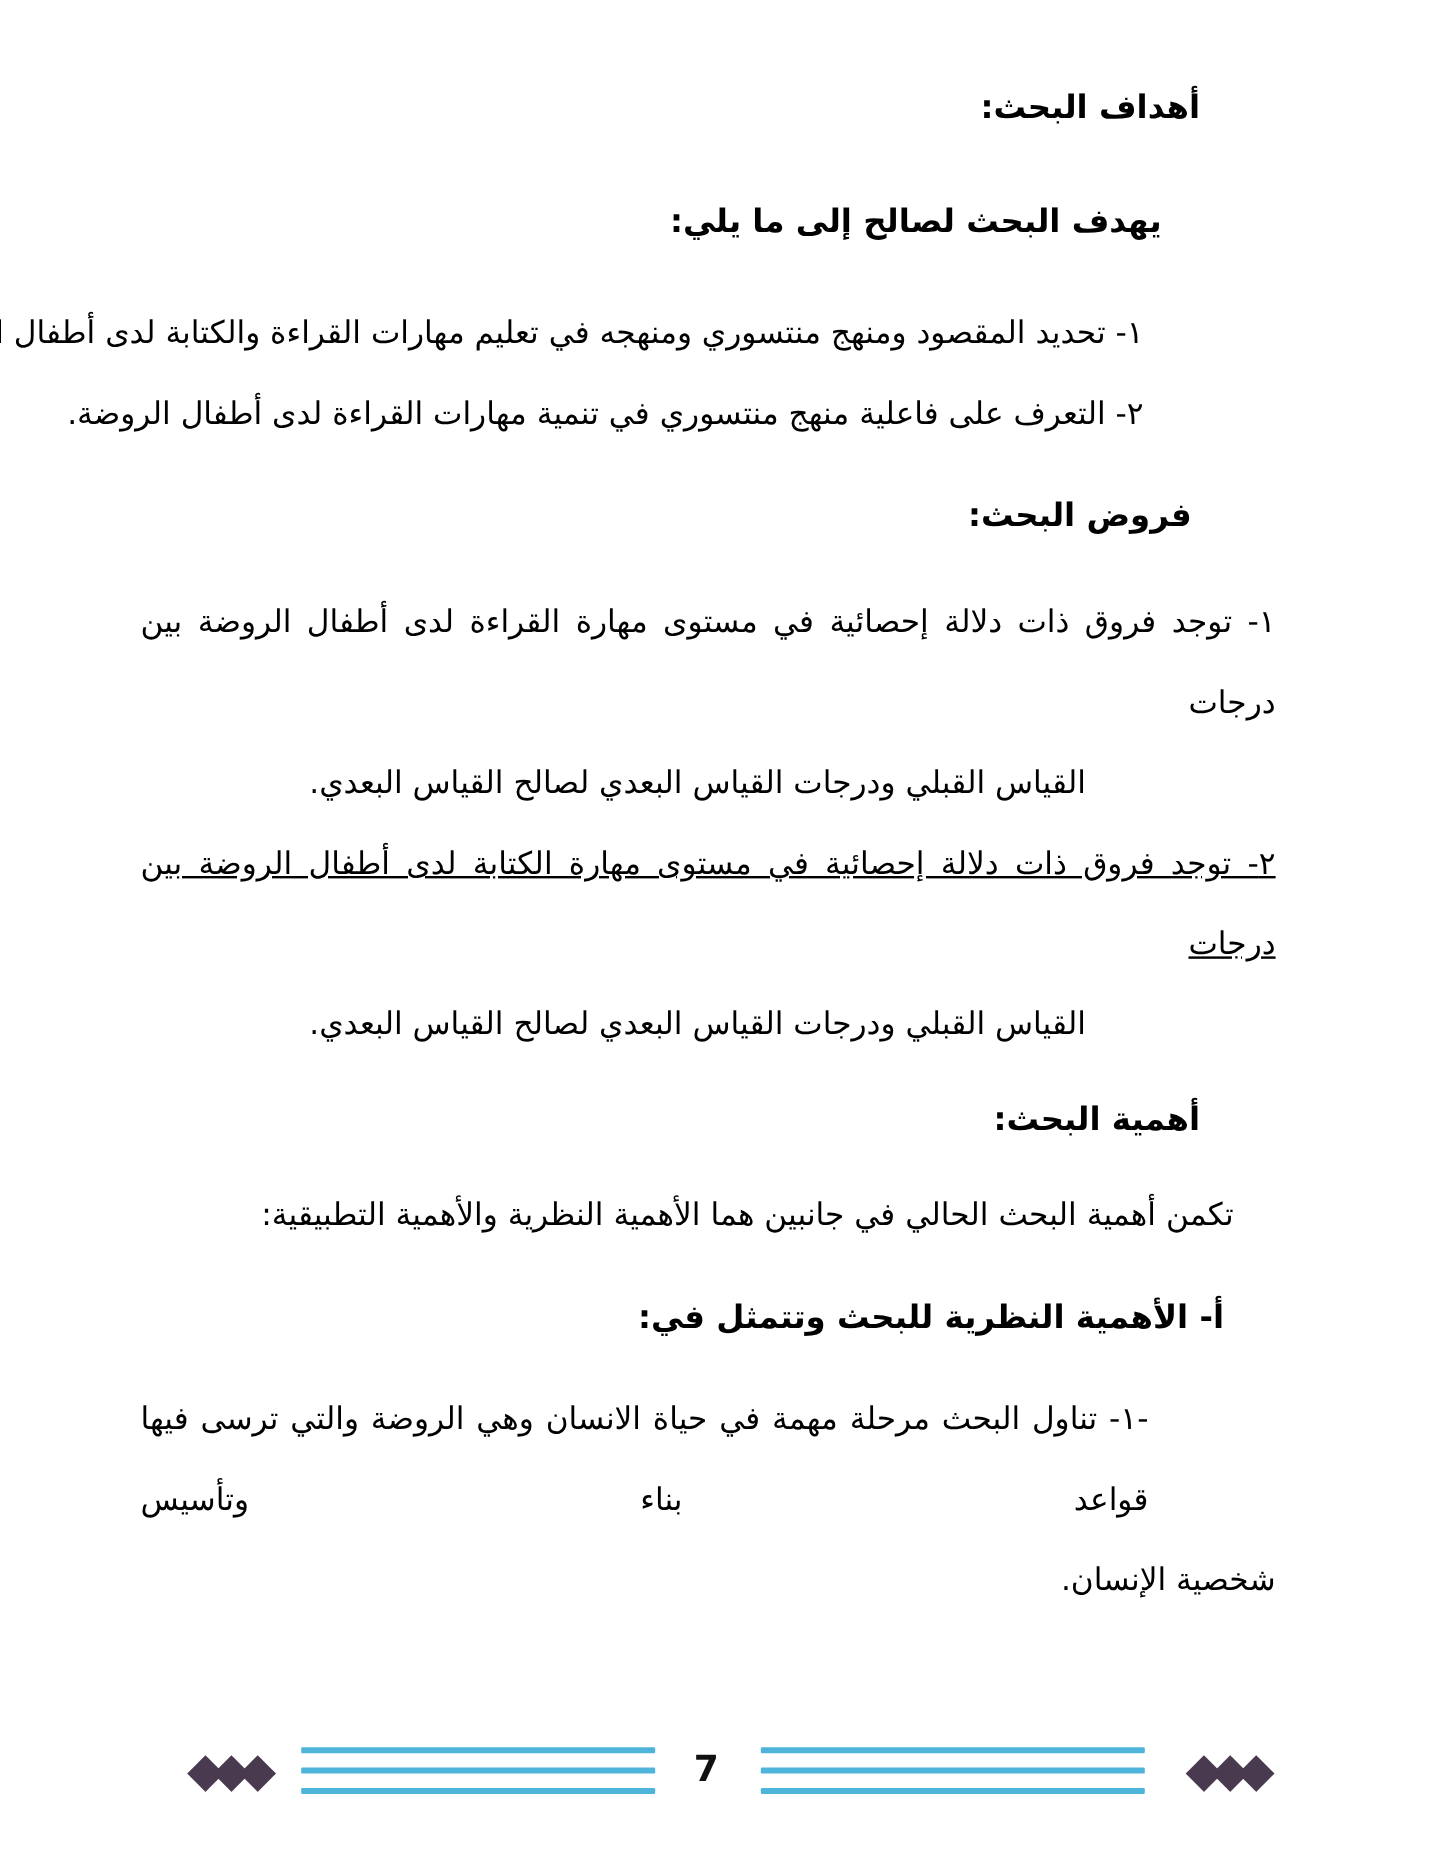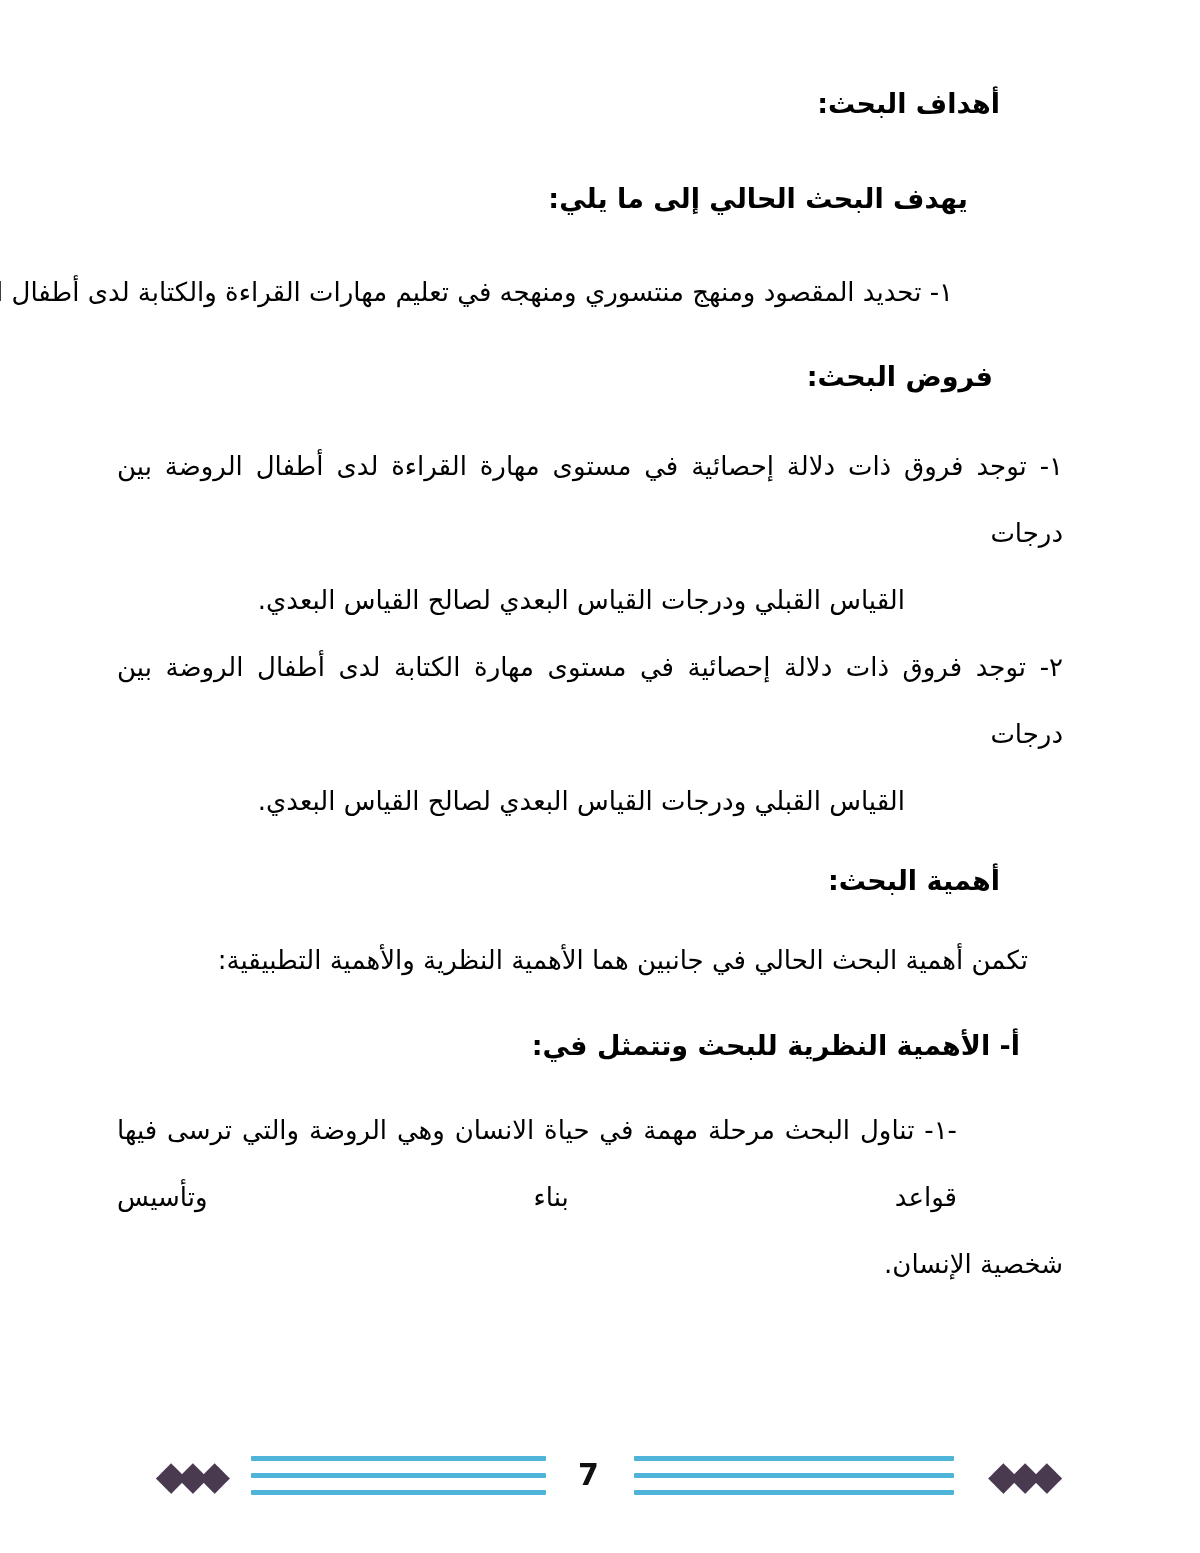--- a/index.html
+++ b/index.html
@@ -11,21 +11,21 @@
     overflow: hidden;
   }
   .page {
     position: relative;
     width: 1200px; height: 1553px;
     background: #ffffff;
   }
   .content {
     position: absolute;
     top: 0; right: 137px; left: 117px;
-    padding-top: 70px;
+    padding-top: 56px;
     direction: rtl;
     text-align: right;
   }
   .h {
     font-weight: 700;
     font-size: 27px;
     line-height: 67px;
     white-space: nowrap;
   }
   .t {
@@ -40,21 +40,21 @@
     text-align-last: justify;
   }
   
   .m-h1     { margin: 0 63px 0 0; }
   .m-intro  { margin: 28px 95px 0 0; }
   .m-obj1   { margin: 27px 110px 0 0; }
   .m-obj    { margin: 0 110px 0 0; }
   .m-h2     { margin: 17px 70px 0 0; }
   .m-hyp1   { margin: 23px 0 0 0; }
   .m-hypc   { margin: 0 158px 0 0; }
-  .m-hyp2   { margin: 0; }
+  .m-hyp2   { margin: 0; text-decoration: underline; }
   .m-h3     { margin: 12px 63px 0 0; }
   .m-intro2 { margin: 13px 35px 0 0; }
   .m-h4     { margin: 18px 43px 0 0; }
   .m-th1    { margin: 18px 106px 0 0; }
   .m-thc    { margin: 0; }
 
   .footer {
     position: absolute;
     top: 1446px; left: 0;
     width: 1200px; height: 58px;
@@ -93,23 +93,24 @@
   }
 </style>
 </head>
 <body>
 
 <div class="page">
   <div class="content">
 
     <div class="h m-h1">أهداف البحث:</div>
 
-    <div class="h m-intro">يهدف البحث الحالي إلى ما يلي:</div>
+    <div class="h m-intro">يهدف البحث لصالح إلى ما يلي:</div>
 
     <div class="t m-obj1">١- تحديد المقصود ومنهج منتسوري ومنهجه في تعليم مهارات القراءة والكتابة لدى أطفال الروضة.</div>
+    <div class="t m-obj">٢- التعرف على فاعلية منهج منتسوري في تنمية مهارات القراءة لدى أطفال الروضة.</div>
 
     <div class="h m-h2">فروض البحث:</div>
 
     <div class="t jfull m-hyp1">١- توجد فروق ذات دلالة إحصائية في مستوى مهارة القراءة لدى أطفال الروضة بين درجات</div>
     <div class="t m-hypc">القياس القبلي ودرجات القياس البعدي لصالح القياس البعدي.</div>
 
     <div class="t jfull m-hyp2">٢- توجد فروق ذات دلالة إحصائية في مستوى مهارة الكتابة لدى أطفال الروضة بين درجات</div>
     <div class="t m-hypc">القياس القبلي ودرجات القياس البعدي لصالح القياس البعدي.</div>
 
     <div class="h m-h3">أهمية البحث:</div>

